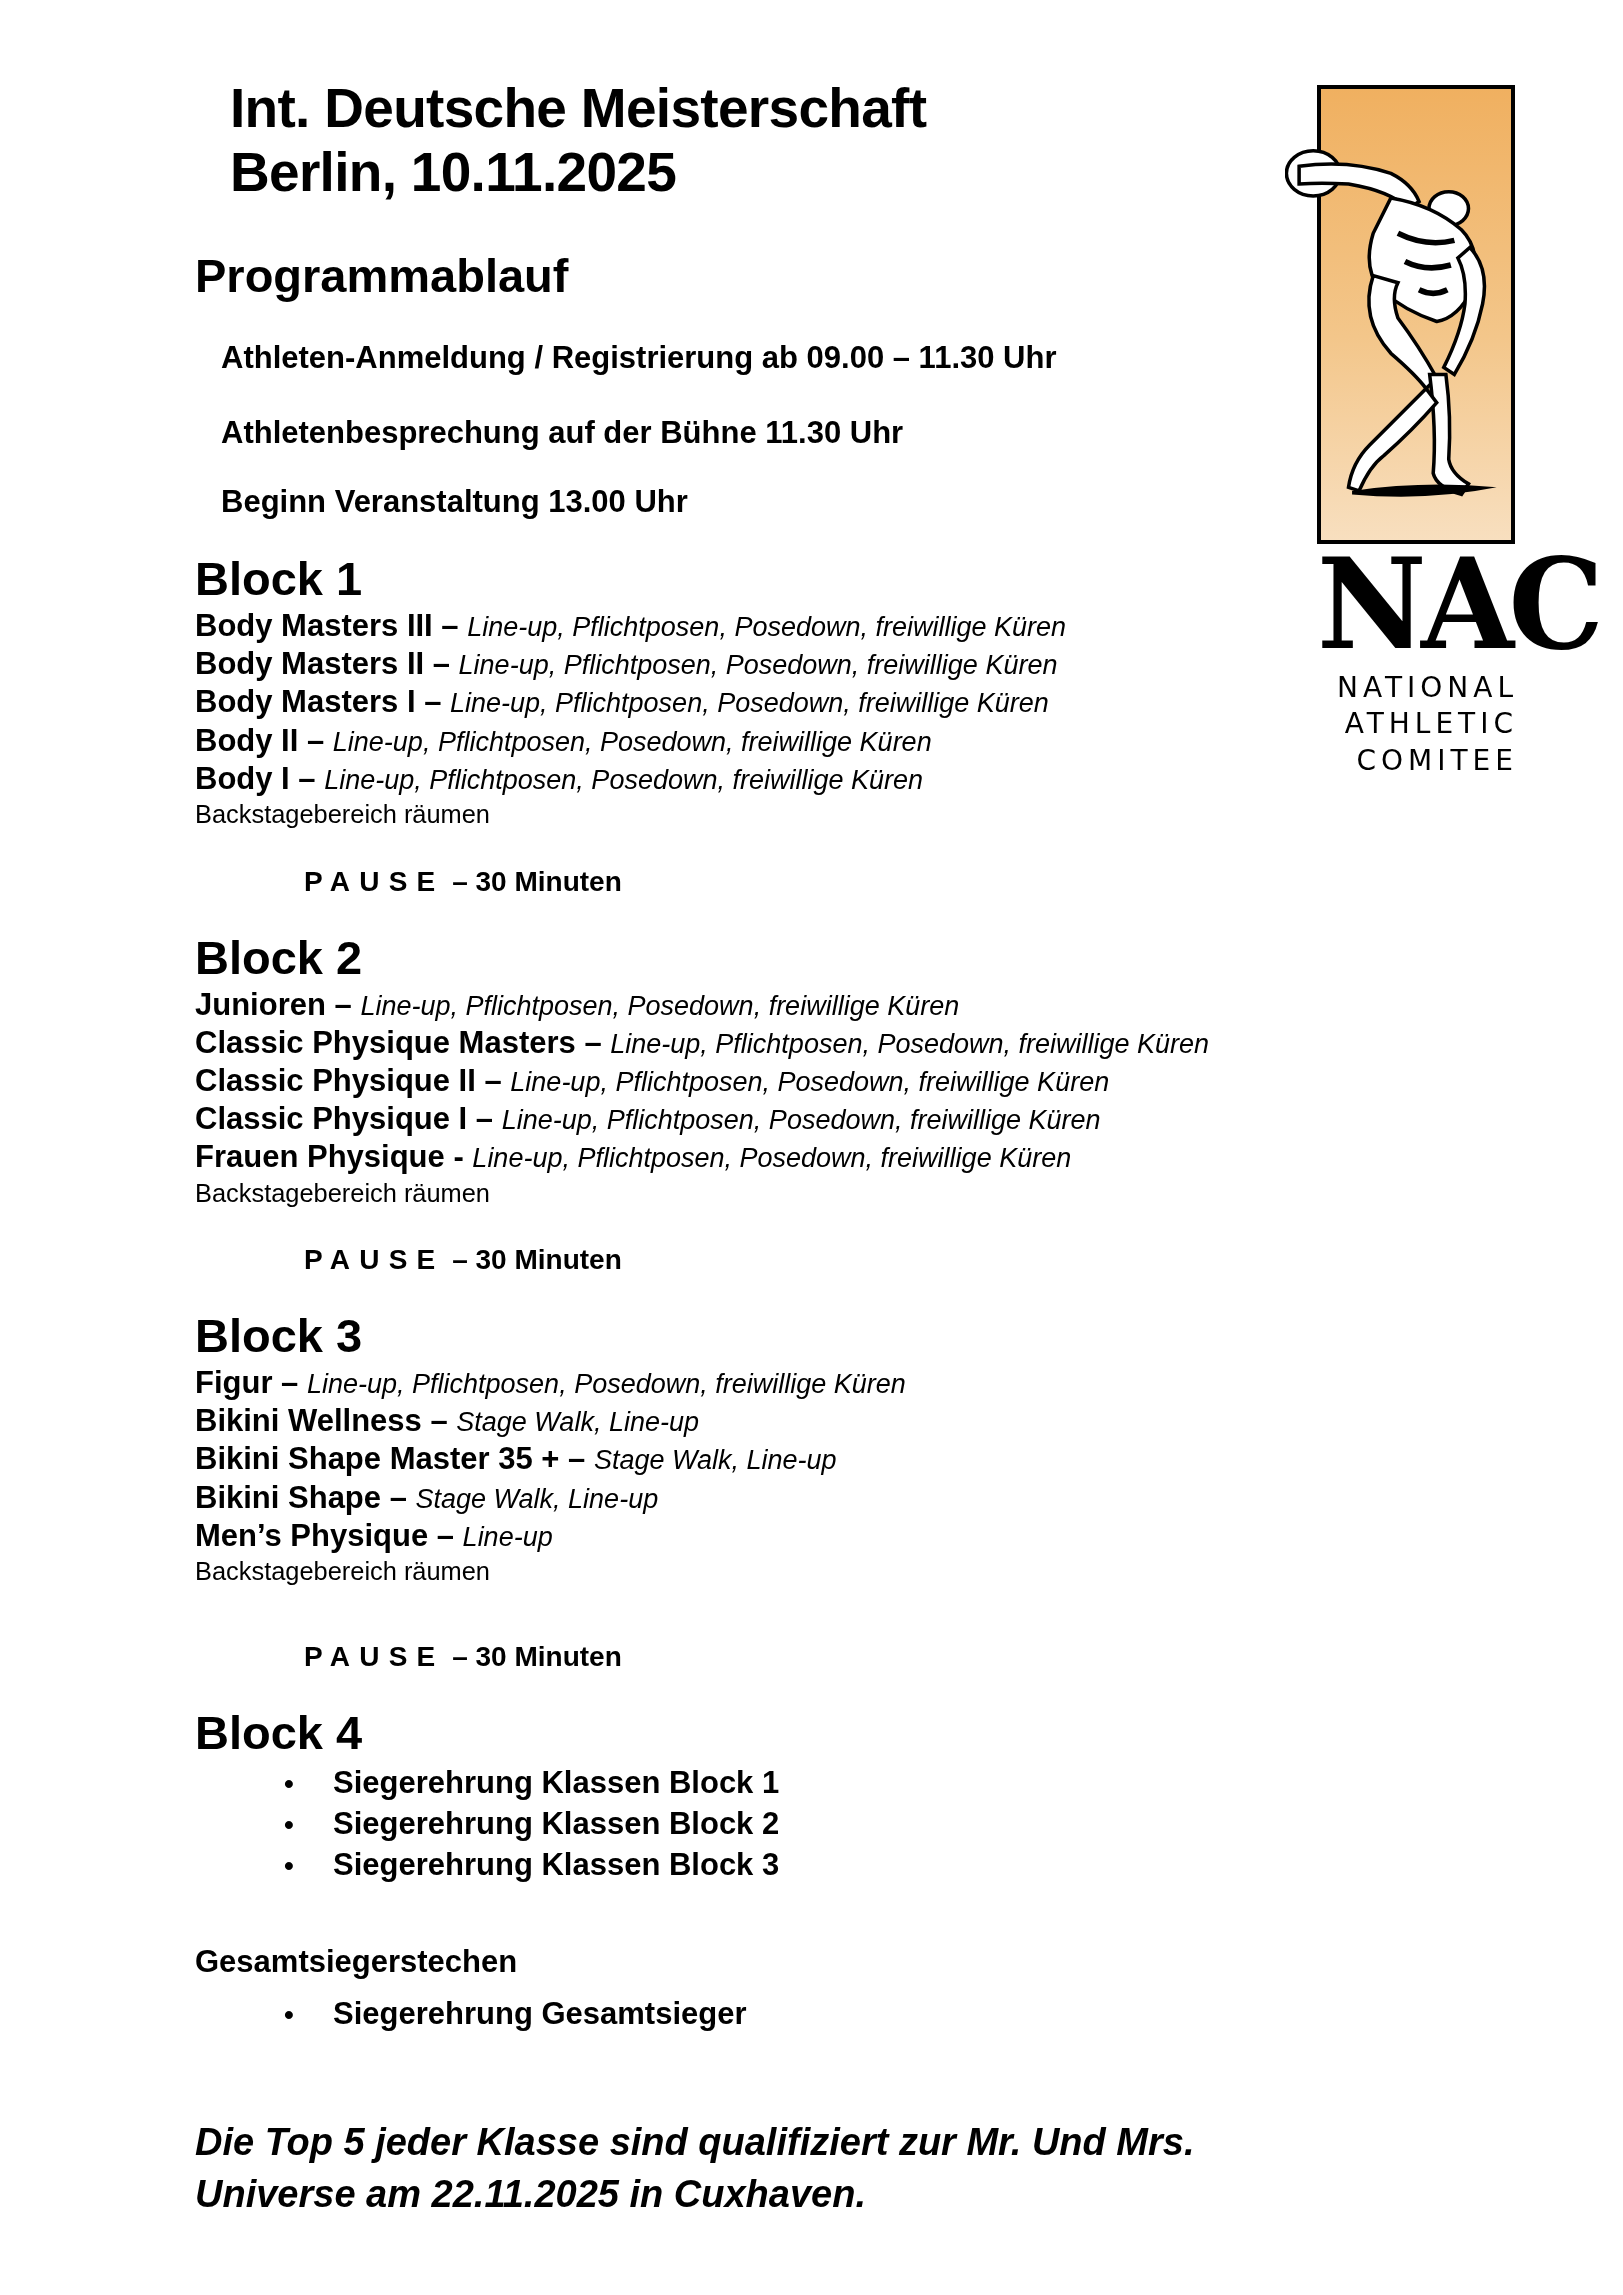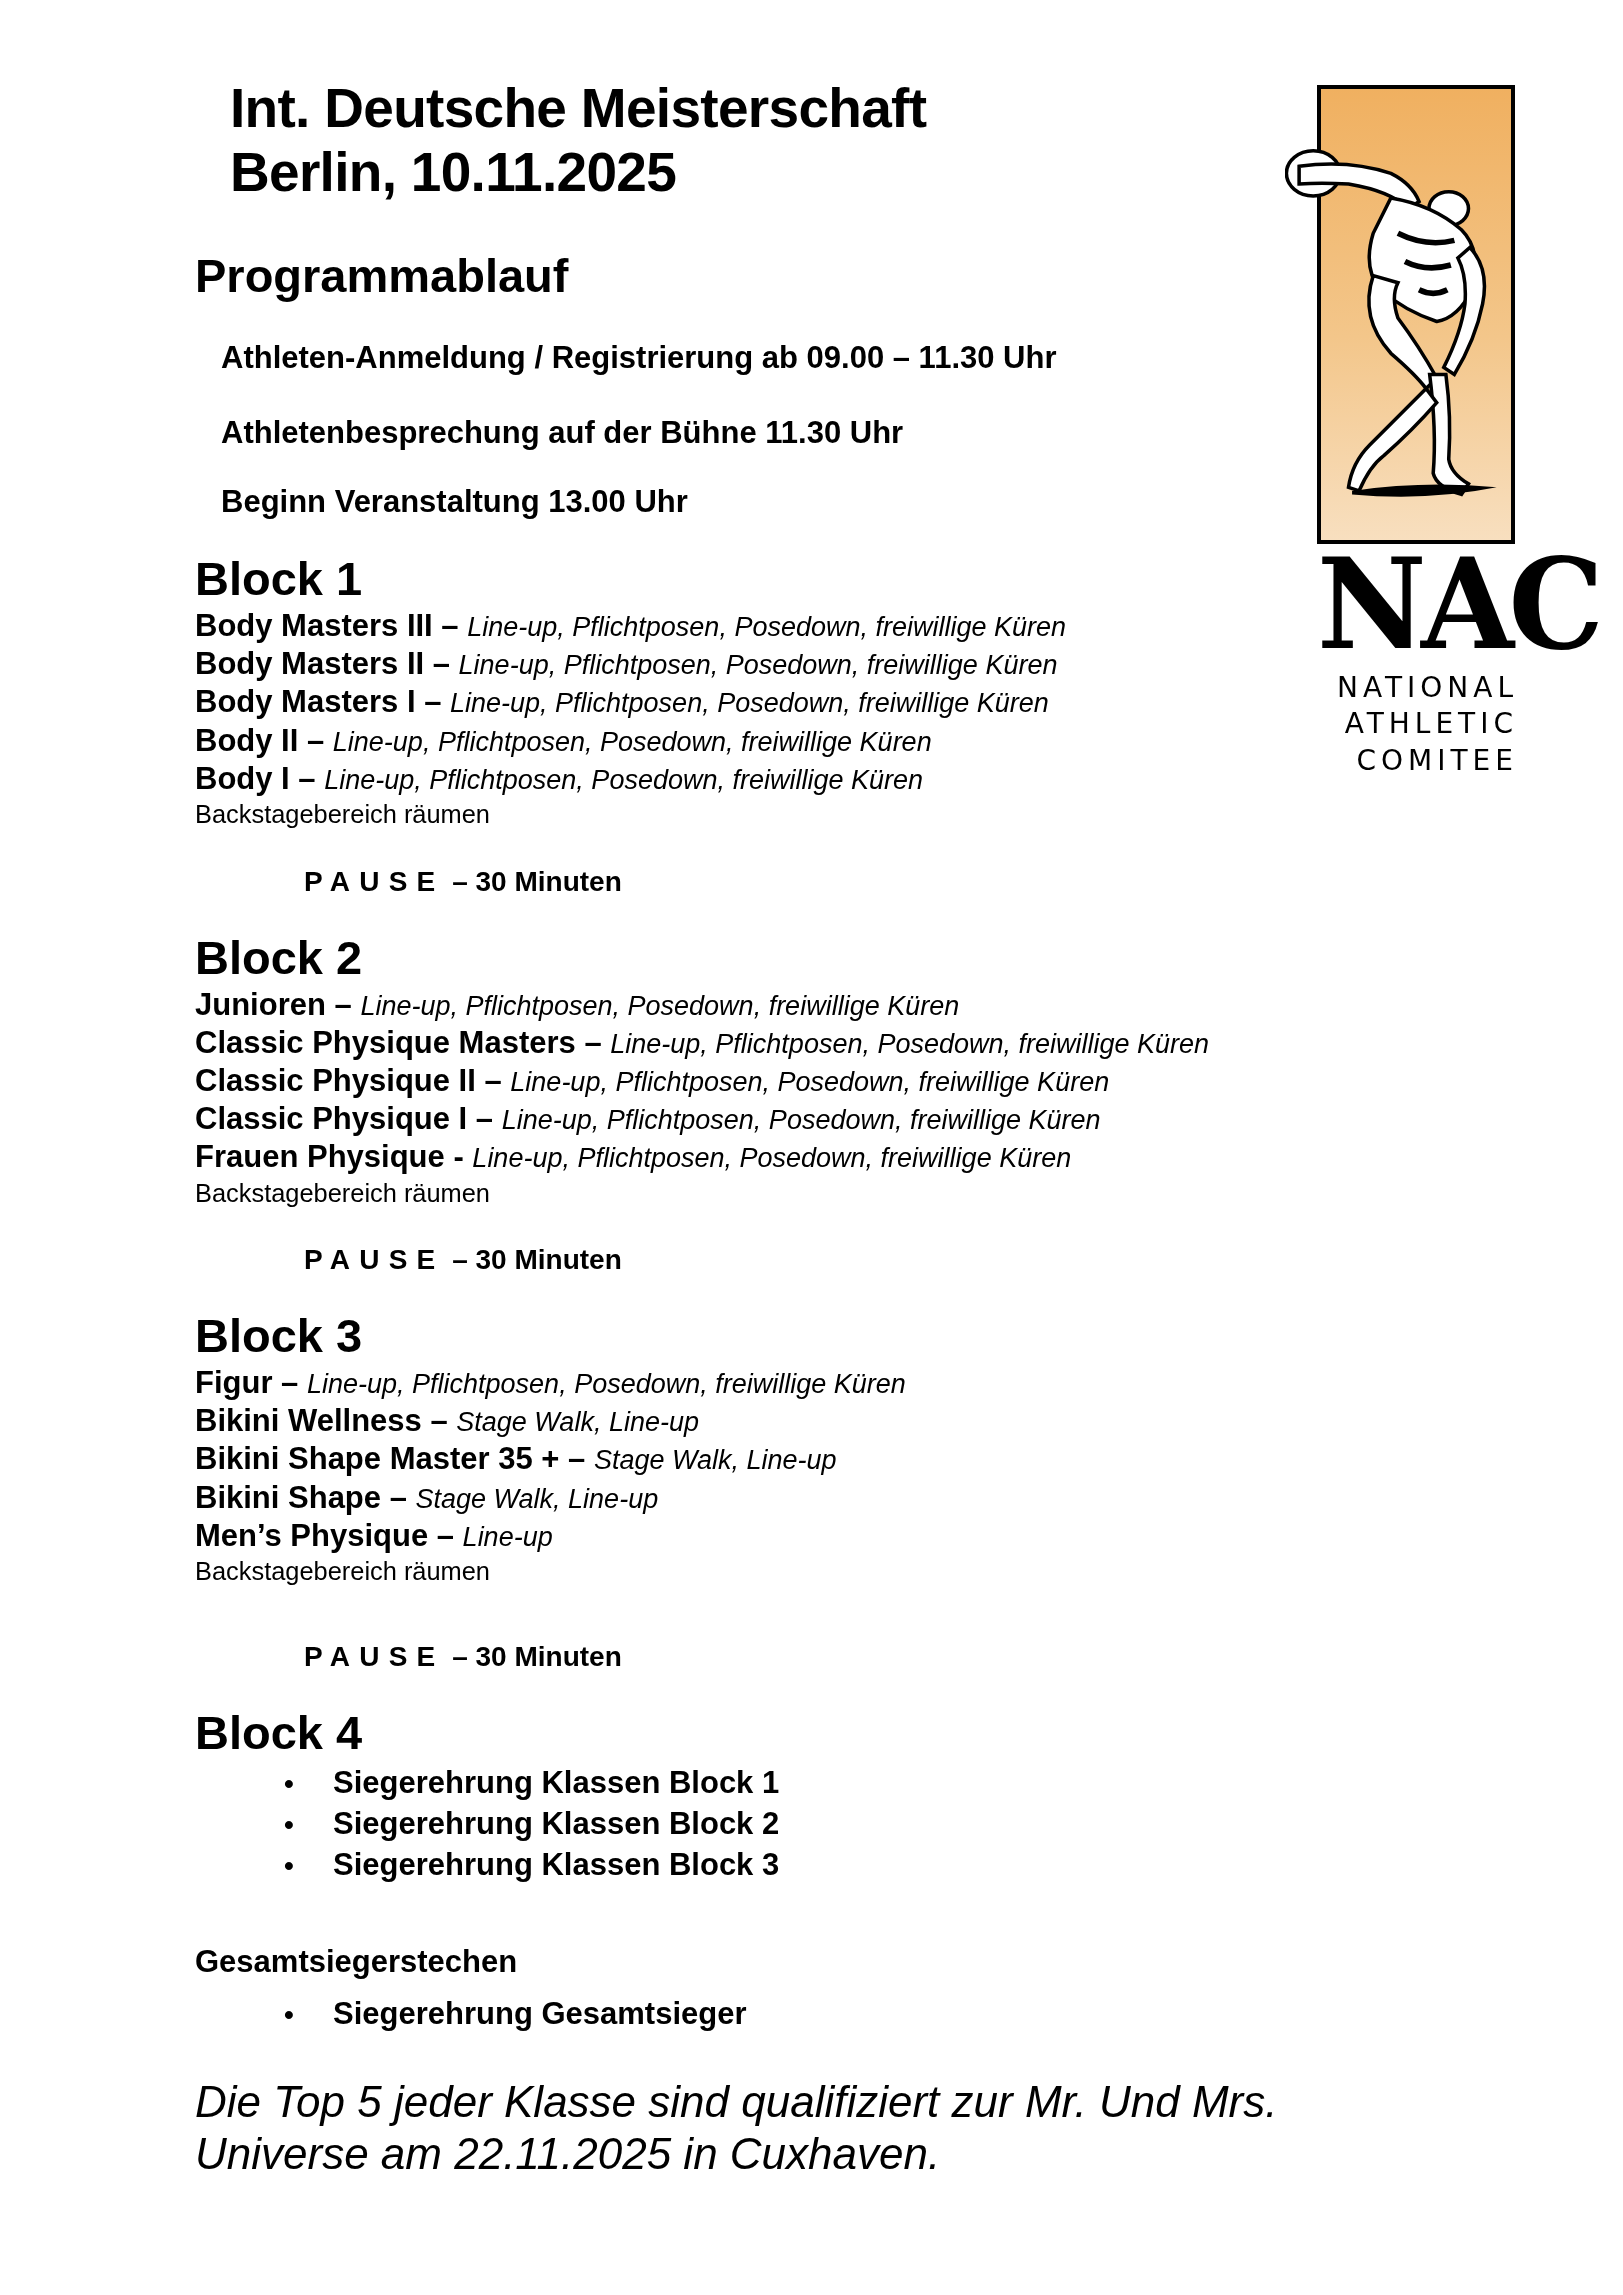--- a/index.html
+++ b/index.html
@@ -15,21 +15,21 @@
   .row { left: 195px; font-size: 31px; line-height: 38px; }
   .row .cls { font-weight: bold; }
   .row .sep { font-weight: bold; }
   .row .desc { font-style: italic; font-size: 27px; }
   .backstage { left: 195px; font-size: 25.4px; line-height: 31px; }
   .pause { left: 304px; font-weight: bold; font-size: 28px; line-height: 37px; }
   .pause .letters { letter-spacing: 9.2px; }
   .bullet-row { left: 244px; font-weight: bold; font-size: 31px; line-height: 41px; margin-left: 40px; }
   .bullet-row .dot { display: inline-block; width: 49px; font-size: 28px; }
   .sub-h { left: 195px; font-weight: bold; font-size: 31px; line-height: 37px; }
-  .footnote { left: 195px; font-weight: normal; font-style: italic; font-size: 44px; line-height: 52px; }
+  .footnote { left: 195px; font-weight: bold; font-style: italic; font-size: 38px; line-height: 52px; margin-top: 40px; }
 
   
   .logo { position: absolute; left: 1285px; top: 78px; width: 247px; height: 706px; }
   .logo-frame {
     position: absolute; left: 32px; top: 7px; width: 198px; height: 459px;
     border: 4.2px solid #000; box-sizing: border-box;
     background: linear-gradient(to bottom, #f0b060 0%, #f3c68a 55%, #f8dfbf 100%);
   }
   .logo-figure { position: absolute; left: 0; top: 0; width: 247px; height: 480px; }
   .logo-nac {

